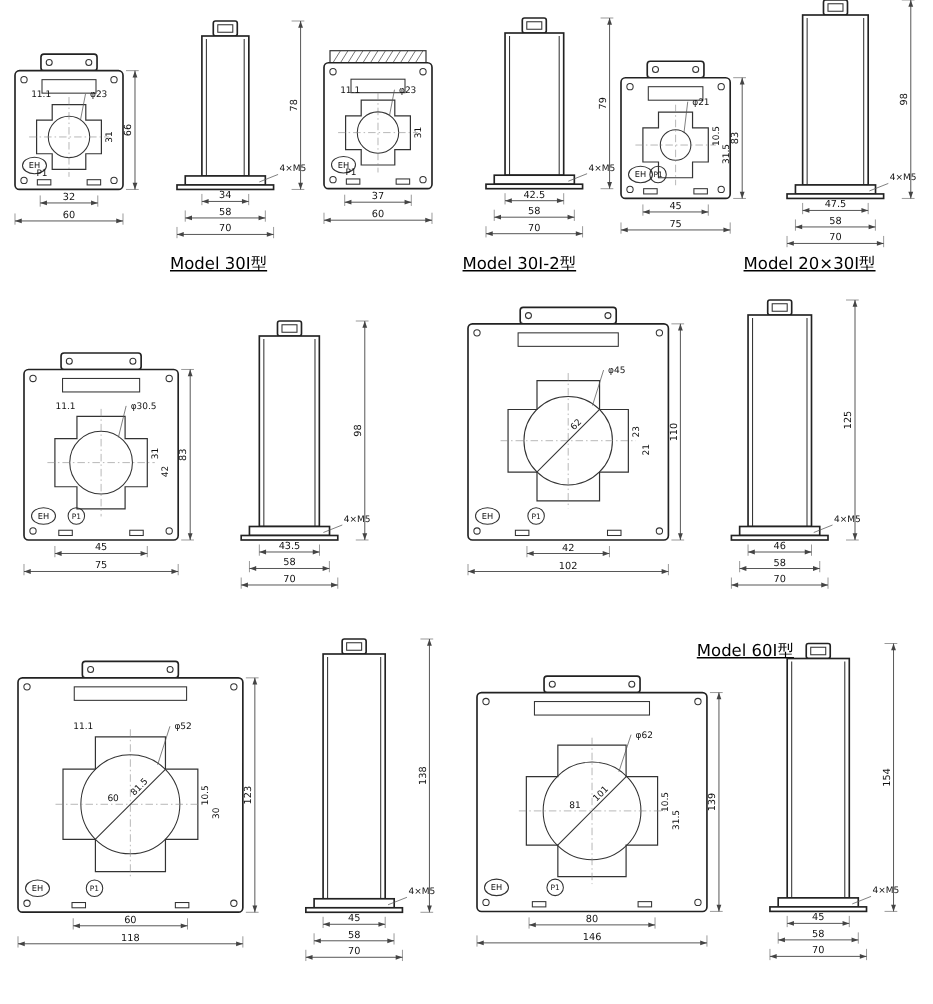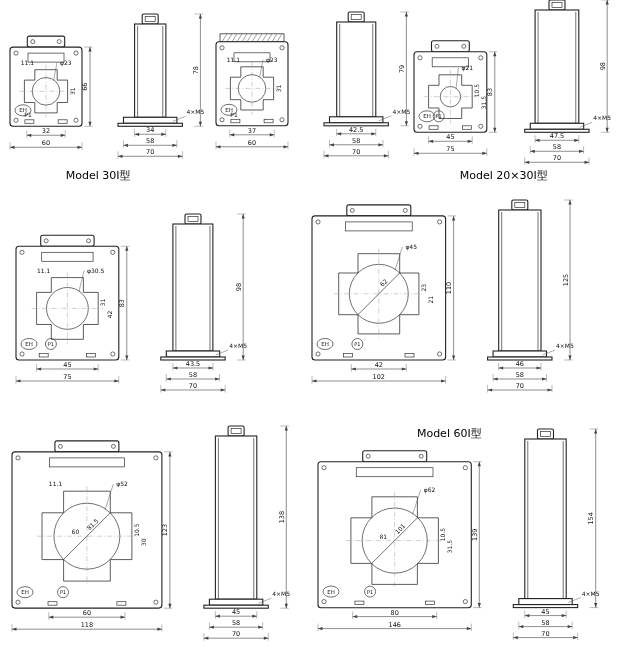--- a/index.html
+++ b/index.html
@@ -10,21 +10,21 @@
   svg text{fill:#111;font-family:"DejaVu Sans","Liberation Sans",sans-serif;}
   .outline{fill:#ffffff;stroke:#222;stroke-width:1.1;}
   .thin{fill:none;stroke:#333;stroke-width:.7;}
   .fillw{fill:#ffffff;stroke:#333;stroke-width:.8;}
   .cl{stroke:#888;stroke-width:.4;stroke-dasharray:5 2 1 2;}
   .hatch{stroke:#444;stroke-width:.5;}
   .dim line{stroke:#444;stroke-width:.6;}
   .dim .tick{stroke:#777;stroke-width:.5;}
   .dim path{fill:#444;stroke:none;}
   .leader{stroke:#555;stroke-width:.5;fill:none;}
-  .caption{position:absolute;width:160px;text-align:center;font-size:11px;color:#000;}
+  .caption{position:absolute;width:160px;text-align:right;font-size:11px;color:#000;text-decoration:underline;}
 </style>
 </head>
 <body>
 
 <div class="canvas">
     <svg width="208.4" height="150.3" viewBox="0 0 208.4 150.3" style="left:8px;top:13.7px">
       <g>
         <rect class="outline" x="19.3" y="22.1" width="37.4" height="11" rx="2"></rect>
         <circle class="thin" cx="24.8" cy="27.6" r="2"></circle>
         <circle class="thin" cx="51.2" cy="27.6" r="2"></circle>
@@ -205,20 +205,21 @@
         <g class="dim">
           <line class="tick" x1="110" y1="138.8" x2="110" y2="146.3"></line>
           <line class="tick" x1="174.4" y1="138.8" x2="174.4" y2="146.3"></line>
           <line x1="110" y1="143.8" x2="174.4" y2="143.8"></line>
           <path d="M110 143.8 l4.5 -1.6 v3.2 z"></path>
           <path d="M174.4 143.8 l-4.5 -1.6 v3.2 z"></path>
           <text x="142.2" y="141.8" font-size="6.5" text-anchor="middle">70</text>
         </g>
       </g>
     </svg>
+    <div class="caption" style="left:224.1px;top:168px">Model 30I-2型</div>
     <svg width="211.2" height="170.3" viewBox="0 0 211.2 170.3" style="left:412px;top:0px">
       <g>
         <rect class="outline" x="19.5" y="40.8" width="37.8" height="11" rx="2"></rect>
         <circle class="thin" cx="25" cy="46.3" r="2"></circle>
         <circle class="thin" cx="51.8" cy="46.3" r="2"></circle>
         <rect class="outline" x="2" y="51.8" width="72.8" height="80.5" rx="3"></rect>
         <rect class="thin" x="20.2" y="57.8" width="36.4" height="9"></rect>
         <circle class="thin" cx="8" cy="57.8" r="2.1"></circle>
         <circle class="thin" cx="68.8" cy="57.8" r="2.1"></circle>
         <circle class="thin" cx="8" cy="126.3" r="2.1"></circle>

